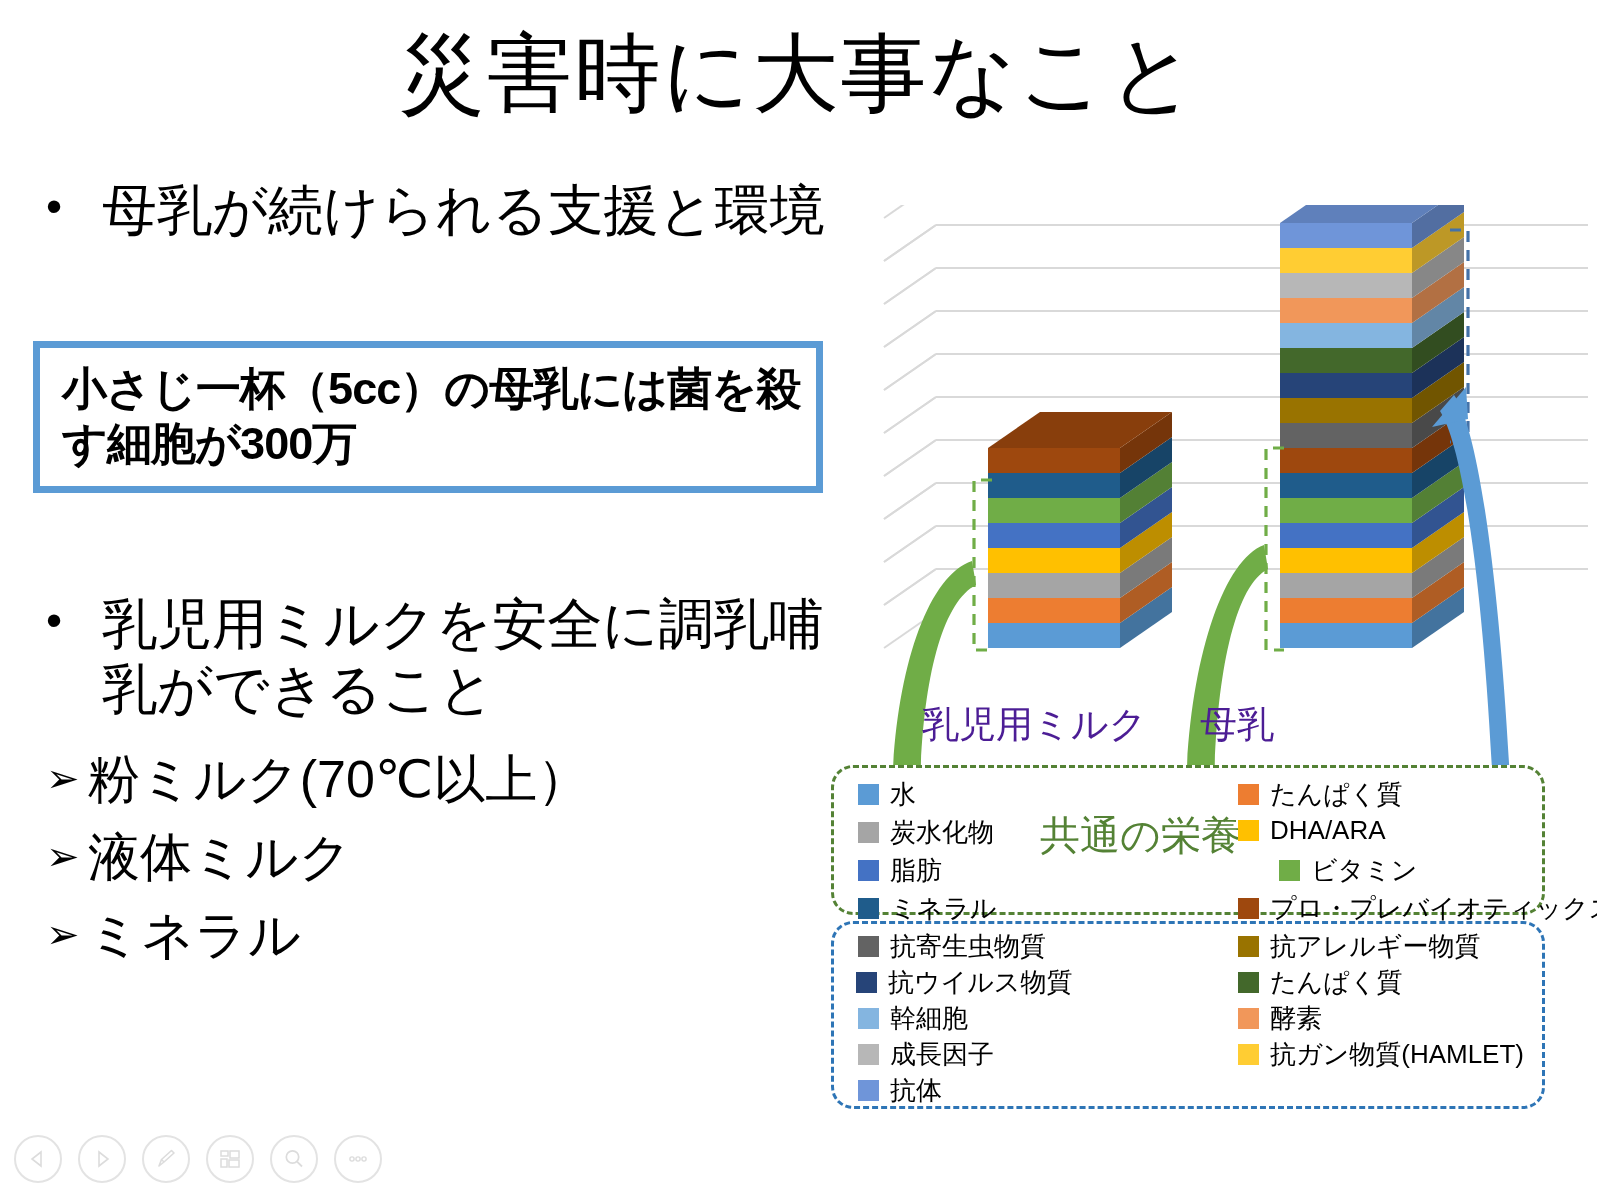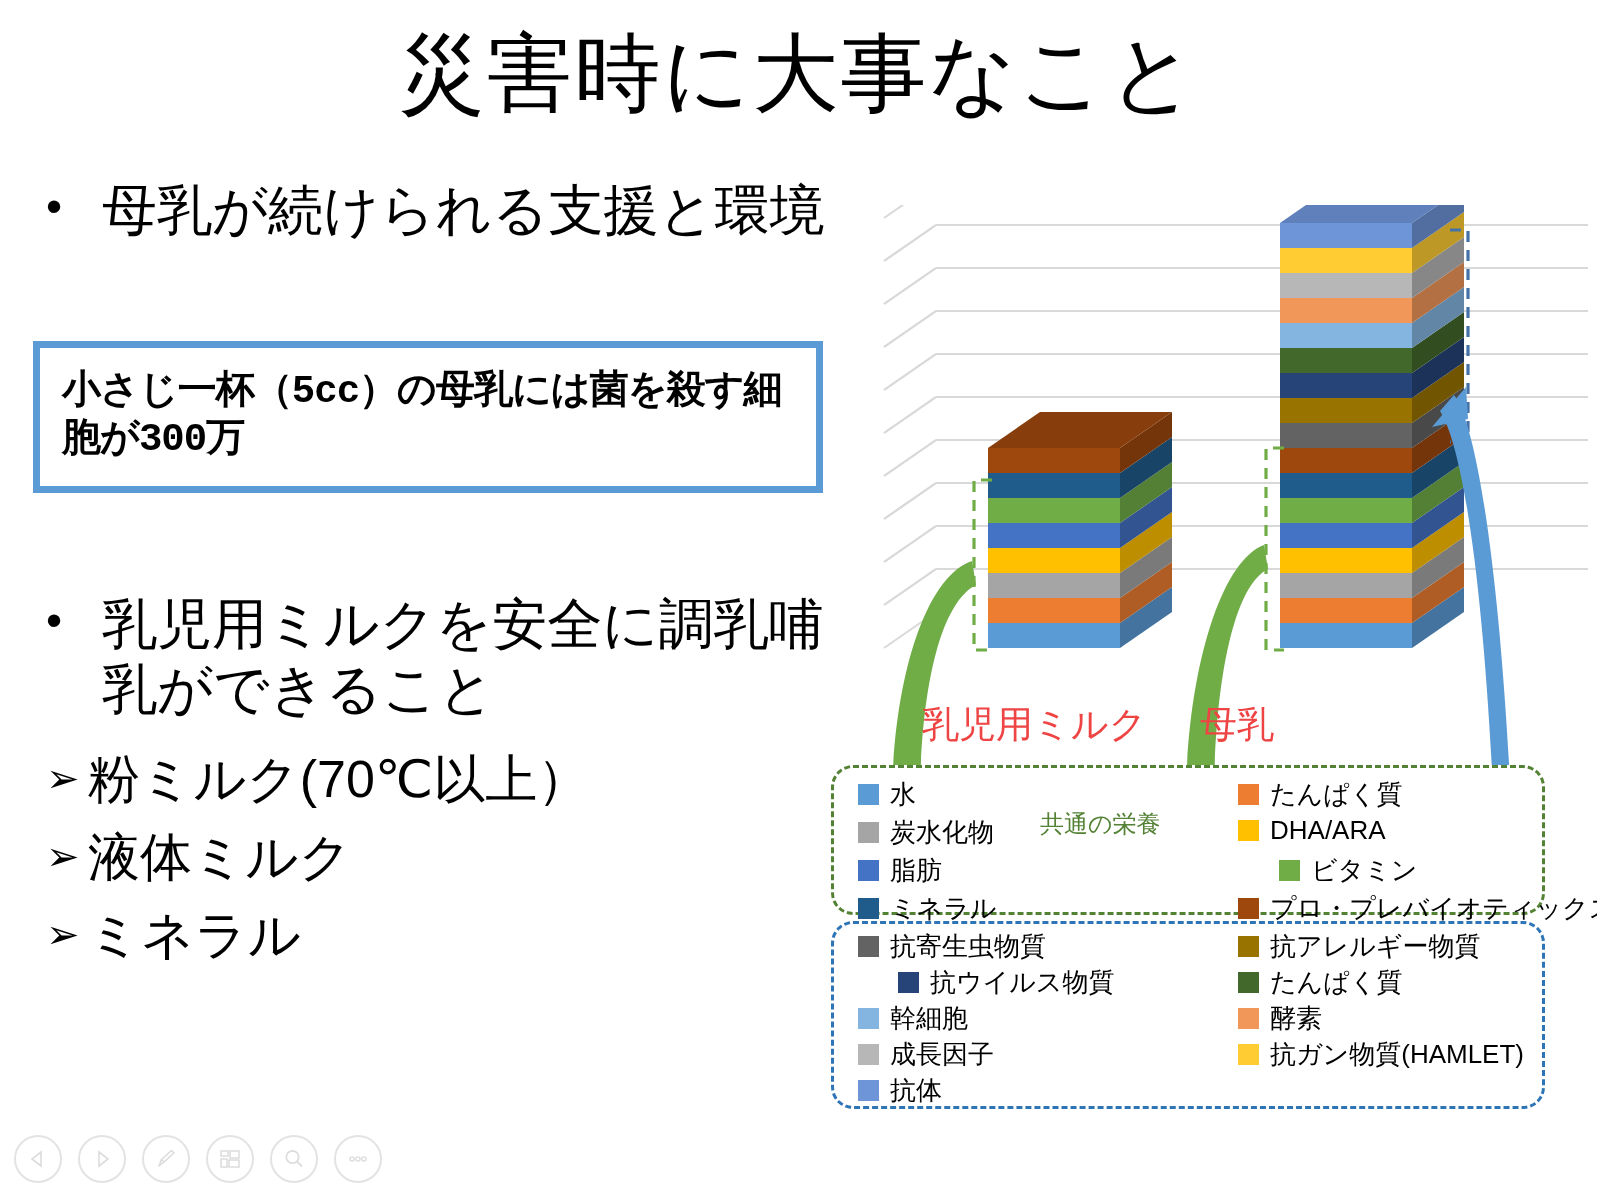--- a/index.html
+++ b/index.html
@@ -30,60 +30,60 @@
   .bullet-body { flex: 1 1 auto; margin-left: 30px; }
 
   
   #emph-box {
     position: absolute; left: 33px; top: 341px;
     width: 790px; height: 152px;
     border: 7px solid #5b9bd5; background: #ffffff;
     display: flex; align-items: center;
   }
   #emph-text {
-    font-size: 39px; font-weight: bold; line-height: 1.22;
-    color: #000; padding: 0 12px 0 22px; letter-spacing: -1px; font-family: Liberation Mono, monospace;
+    font-size: 45px; font-weight: bold; line-height: 1.22;
+    color: #000; padding: 0 12px 0 22px; letter-spacing: -1px;
   }
 
   #left-col-2 { position: absolute; left: 46px; top: 592px; width: 800px; }
 
   .arrow-item {
     display: flex; align-items: flex-start;
     font-size: 52px; line-height: 1.5; color: #000;
   }
   .arrow-glyph {
     flex: 0 0 auto; width: 42px; font-size: 40px; line-height: 1.9;
   }
 
   
   #chart { position: absolute; left: 828px; top: 205px; width: 760px; height: 560px; }
 
   
   .cat-label {
-    position: absolute; font-size: 37px; color: #ef4444; white-space: nowrap;
+    position: absolute; font-size: 37px; color: #4c1d95; white-space: nowrap;
   }
 
   
   .legend-box { position: absolute; }
   #legend-common {
     left: 831px; top: 765px; width: 714px; height: 150px;
     border: 3px dashed #548235; border-radius: 22px;
   }
   #legend-immune {
     left: 831px; top: 921px; width: 714px; height: 188px;
     border: 3px dashed #2e75b6; border-radius: 22px;
   }
   .leg-item {
     position: absolute; display: flex; align-items: center;
     font-size: 26px; color: #000; white-space: nowrap;
   }
   .sw { width: 21px; height: 21px; flex: 0 0 auto; margin-right: 11px; }
   #common-caption {
     position: absolute; left: 1040px; top: 808px;
-    font-size: 24px; color: #548235; white-space: nowrap;
+    font-size: 40px; color: #548235; white-space: nowrap;
   }
 
   
   #toolbar { position: absolute; left: 14px; bottom: 14px; display: flex; gap: 16px; }
   .tb-btn {
     width: 48px; height: 48px; border-radius: 50%;
     border: 2px solid #e3e3e3; background: transparent;
     display: flex; align-items: center; justify-content: center;
   }
   .tb-btn svg { display: block; }
@@ -278,21 +278,21 @@
     <span class="sw" style="background: rgb(158, 72, 14);"></span>
     <span>プロ・プレバイオティックス</span>
   </div>
 
   <div class="legend-box" id="legend-immune" style="border-color: rgb(46, 117, 182);"></div>
 
   <div class="leg-item" style="left:858px; top:929px;">
     <span class="sw" style="background: rgb(99, 99, 99);"></span>
     <span>抗寄生虫物質</span>
   </div>
-  <div class="leg-item" style="left:898px; top:965px;">
+  <div class="leg-item" style="left:856px; top:965px;">
     <span class="sw" style="background: rgb(38, 68, 120);"></span>
     <span>抗ウイルス物質</span>
   </div>
   <div class="leg-item" style="left:858px; top:1001px;">
     <span class="sw" style="background: rgb(132, 181, 224);"></span>
     <span>幹細胞</span>
   </div>
   <div class="leg-item" style="left:858px; top:1037px;text-align:center;">
     <span class="sw" style="background: rgb(183, 183, 183);"></span>
     <span>成長因子</span>

